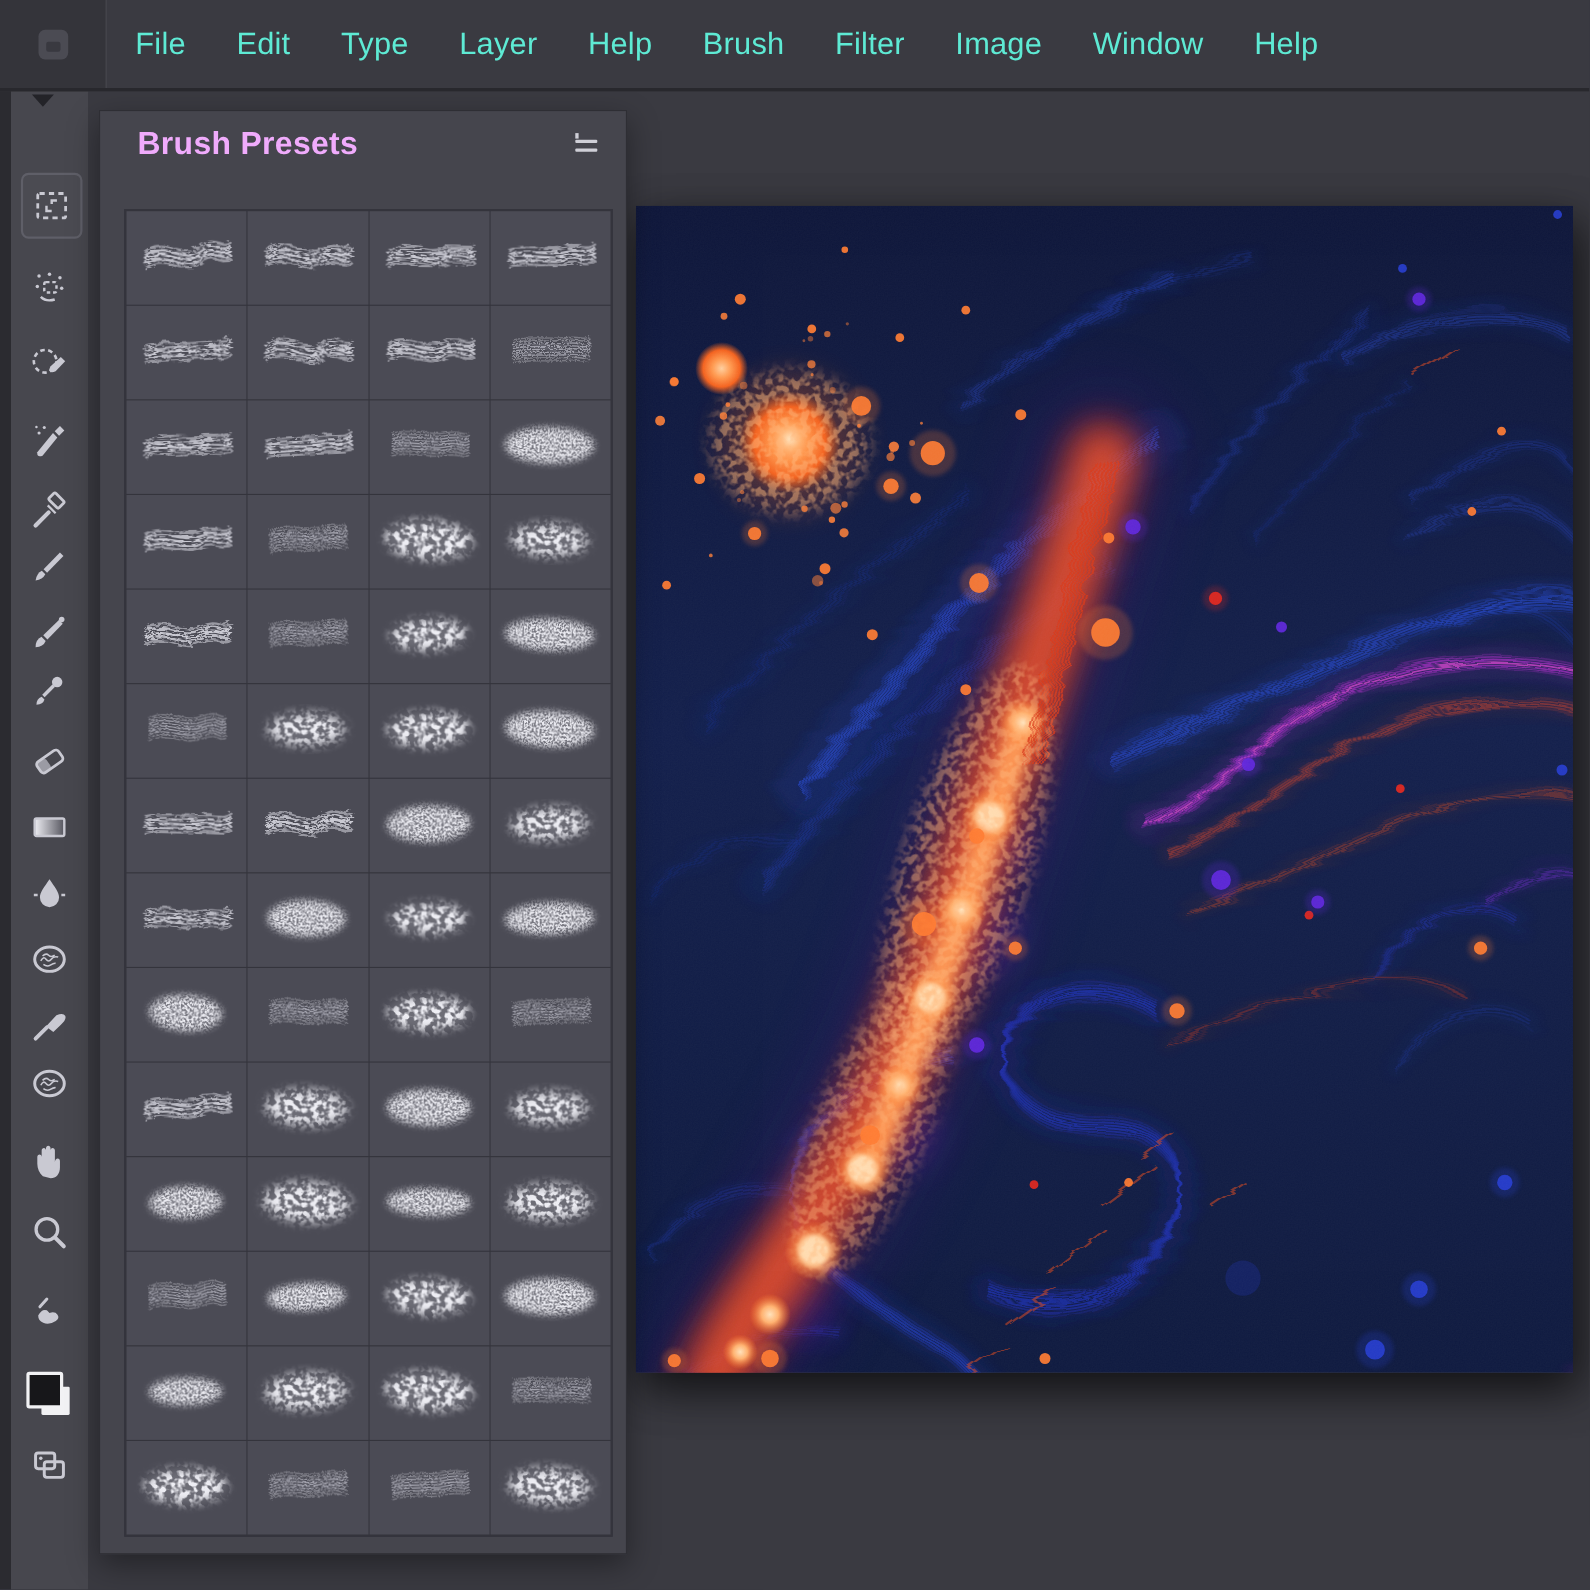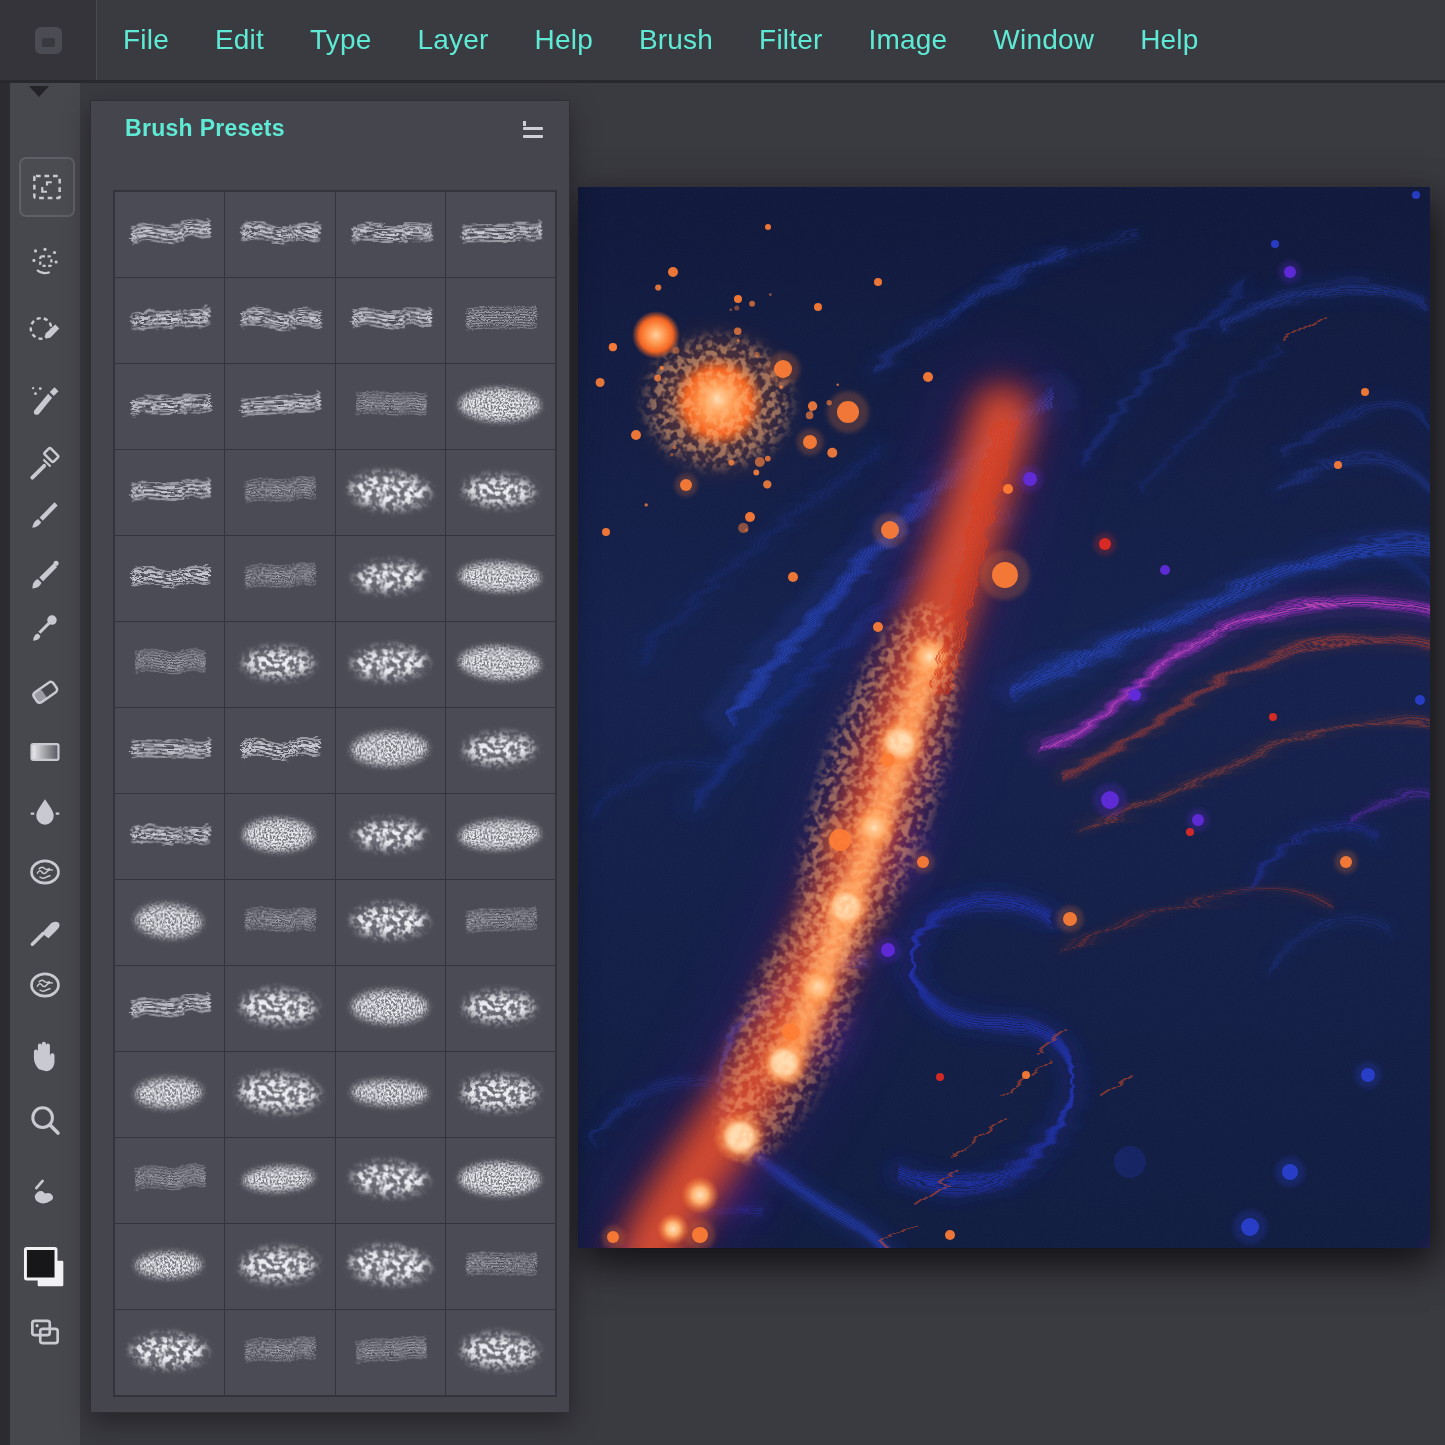--- a/index.html
+++ b/index.html
@@ -20,21 +20,21 @@
     border-left:10px solid transparent;border-right:10px solid transparent;border-top:11px solid #232328;}
   .toolbar{position:absolute;left:10px;top:83px;width:70px;height:1362px;background:#47474e;z-index:10;}
   .tool{position:absolute;left:13px;width:44px;height:44px;display:flex;align-items:center;justify-content:center;}
   .tool svg{width:38px;height:38px;}
   .tool.tool-large svg{width:50px;height:50px;}
   .tool.active{left:9px;width:52px;height:56px;border:2px solid #5f5f68;border-radius:7px;background:rgba(255,255,255,.025);}
   
   .panel{position:absolute;left:90px;top:100px;width:478px;height:1311px;background:#45454d;
     border:1px solid #2e2e34;box-shadow:0 10px 26px rgba(0,0,0,.38);z-index:20;}
   .panel-header{position:relative;height:62px;}
-  .panel-title{margin:0;position:absolute;left:34px;top:14px;font-size:23px;font-weight:bold;color:#5eead4;letter-spacing:.3px;}
+  .panel-title{margin:0;position:absolute;left:34px;top:14px;font-size:29px;font-weight:bold;color:#f0abfc;letter-spacing:.3px;}
   .panel-menu{position:absolute;right:26px;top:26px;width:20px;cursor:default;}
   .panel-menu span{display:block;width:20px;height:3px;background:#cfcfd7;margin-bottom:5px;border-radius:1px;}
   .panel-menu::before{content:'';position:absolute;left:0;top:-6px;width:3px;height:5px;background:#cfcfd7;}
   .grid{position:absolute;left:22px;top:89px;width:440px;background:#34343c;border:2px solid #34343c;
     display:grid;grid-template-columns:repeat(4,1fr);grid-auto-rows:85px;gap:1px;}
   .cell{background:#4b4b55;overflow:hidden;}
   .cell svg{width:100%;height:100%;display:block;}
   
   .canvas-wrap{position:absolute;left:578px;top:187px;width:852px;height:1061px;
     box-shadow:0 14px 36px rgba(0,0,0,.55),16px 16px 42px rgba(0,0,0,.3);z-index:5;}

